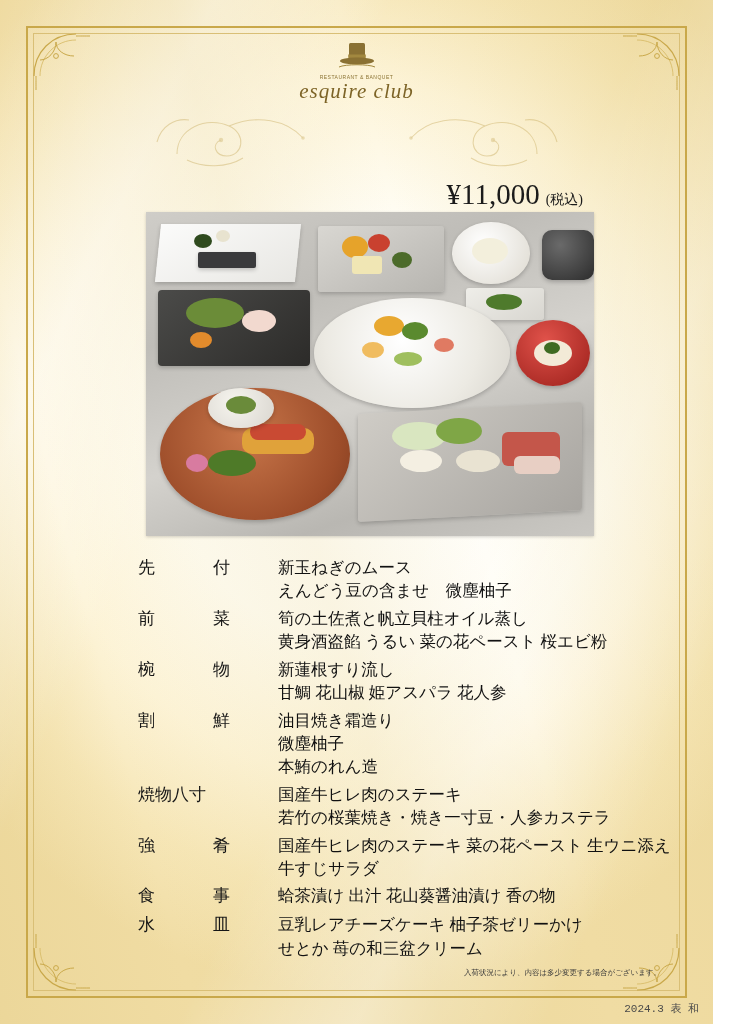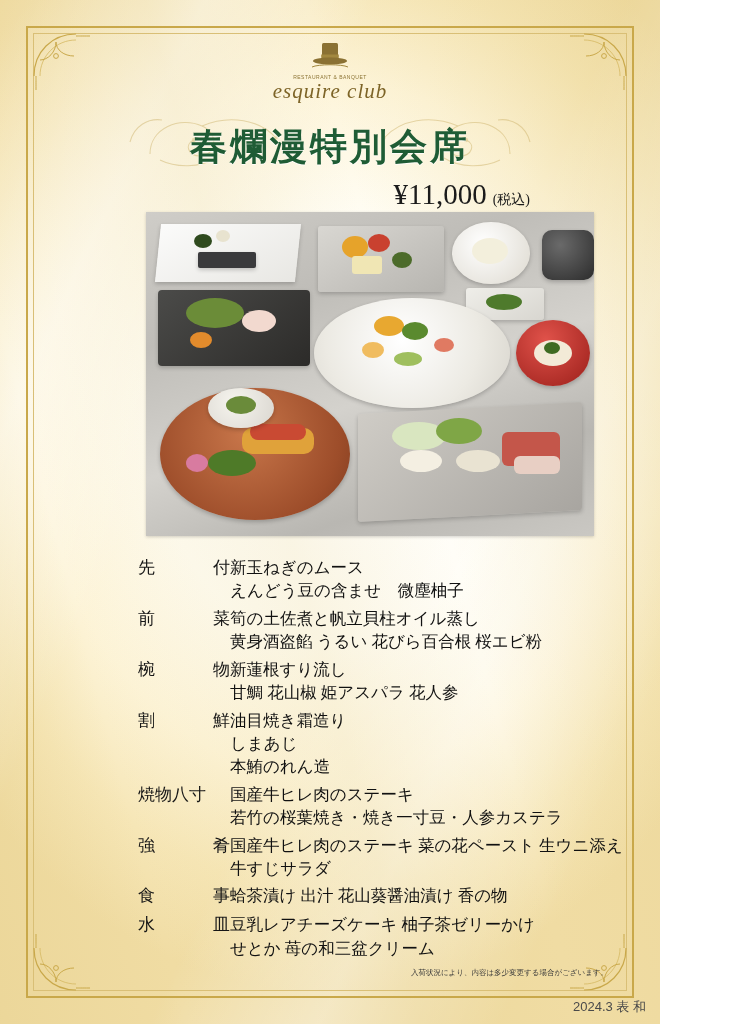--- a/index.html
+++ b/index.html
@@ -9,21 +9,21 @@
   body {
     width: 741px;
     height: 1024px;
     font-family: "Liberation Serif", "DejaVu Serif", serif;
     background: #ffffff;
     overflow: hidden;
   }
 
   .page {
     position: relative;
-    width: 660px;
+    width: 713px;
     height: 1024px;
     background:
       radial-gradient(ellipse 70% 55% at 50% 42%, #ffffff 0%, #fffdf4 38%, #fdf4d8 62%, #f6e6b6 82%, #f0dca3 100%),
       linear-gradient(100deg, #e8d79b 0%, #f7edc8 12%, #fffdf2 26%, #f3e3b0 42%, #fbf6e0 58%, #efdfa8 74%, #fdf8e6 88%, #e6d295 100%);
     overflow: hidden;
   }
 
   
   .sheen {
     position: absolute;
@@ -193,39 +193,39 @@
     letter-spacing: 0px;
     text-align: right;
   }
   .menu-cat span { display: inline-block; }
   .menu-items {
     flex: 1;
     font-size: 16.5px;
     color: #111111;
     line-height: 1.42;
   }
-  .menu-items div { white-space: nowrap; }
+  .menu-items div { white-space: nowrap; margin-left: 48px; }
 
   
   .note {
     position: absolute;
     right: 52px;
     bottom: 46px;
     font-size: 7.5px;
     color: #3a3a3a;
     font-family: "Liberation Sans", sans-serif;
     letter-spacing: 0px;
   }
   .stamp {
     position: absolute;
     right: 14px;
     bottom: 8px;
-    font-size: 13px;
+    font-size: 11px;
     color: #4a4a4a;
-    font-family: Liberation Sans, sans-serif;
+    font-family: Liberation Mono, monospace;
     text-align: center;
   }
 </style>
 </head>
 <body>
 
 <div class="page">
   <div class="sheen"></div>
   <div class="sheen2"></div>
 
@@ -298,21 +298,20 @@
       </g>
       <g fill="#cbb067" opacity="0.7">
         <circle cx="104" cy="42" r="2.2"></circle>
         <circle cx="376" cy="42" r="2.2"></circle>
         <circle cx="186" cy="40" r="1.8"></circle>
         <circle cx="294" cy="40" r="1.8"></circle>
       </g>
     </svg>
   </div>
 
-  <div class="title">春爛漫特別会席</div>
 
   <div class="price-line">
     <span class="price-main">¥11,000</span><span class="price-tax">(税込)</span>
   </div>
 
   <div class="photo">
     <div class="photo-bg"></div>
 
     <div class="plate-rect" style="left:12px;top:12px;width:140px;height:58px;background:linear-gradient(150deg,#fbfbfa,#e8e7e3);transform:skewX(-6deg);"></div>
     <div class="food-blob" style="left:48px;top:22px;width:18px;height:14px;background:#2f4a1e;"></div>
@@ -379,21 +378,21 @@
       </div>
     </div>
 
     <div class="menu-row">
       <div class="menu-cat">
         <span>前</span>
         <span>菜</span>
       </div>
       <div class="menu-items">
         <div>筍の土佐煮と帆立貝柱オイル蒸し</div>
-        <div>黄身酒盗餡 うるい 花びら百合根 桜エビ粉</div>
+        <div>黄身酒盗餡 うるい 菜の花ペースト 桜エビ粉</div>
       </div>
     </div>
 
     <div class="menu-row">
       <div class="menu-cat">
         <span>椀</span>
         <span>物</span>
       </div>
       <div class="menu-items">
         <div>新蓮根すり流し</div>
@@ -401,21 +400,21 @@
       </div>
     </div>
 
     <div class="menu-row">
       <div class="menu-cat">
         <span>割</span>
         <span>鮮</span>
       </div>
       <div class="menu-items">
         <div>油目焼き霜造り</div>
-        <div>しまあじ</div>
+        <div>微塵柚子</div>
         <div>本鮪のれん造</div>
       </div>
     </div>
 
     <div class="menu-row">
       <div class="menu-cat wide">
         <span>焼物八寸</span>
       </div>
       <div class="menu-items">
         <div>国産牛ヒレ肉のステーキ</div>

